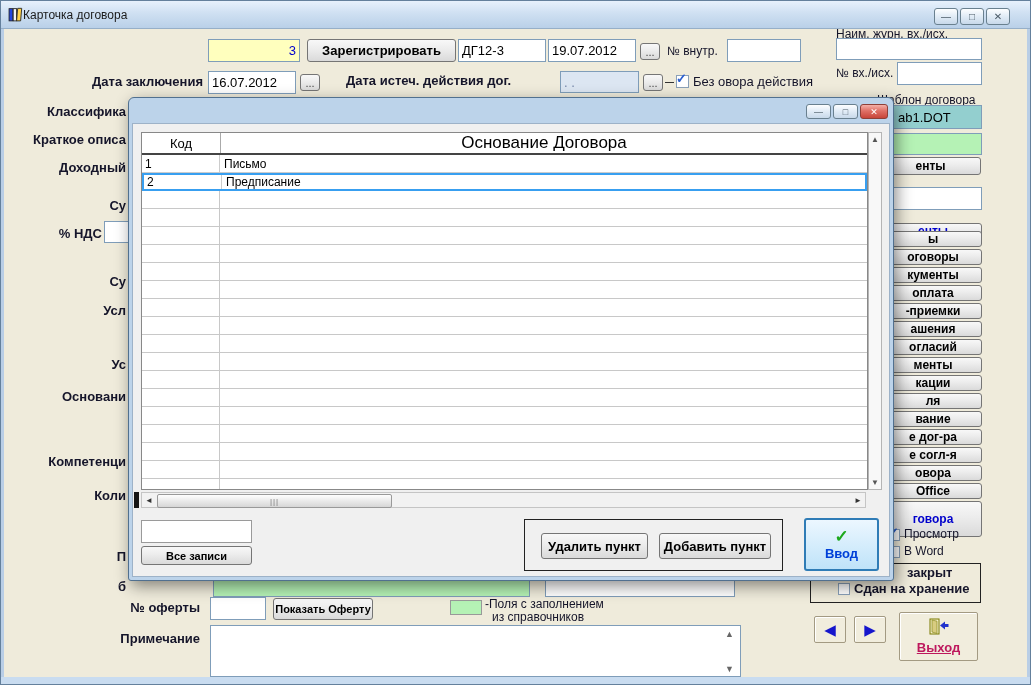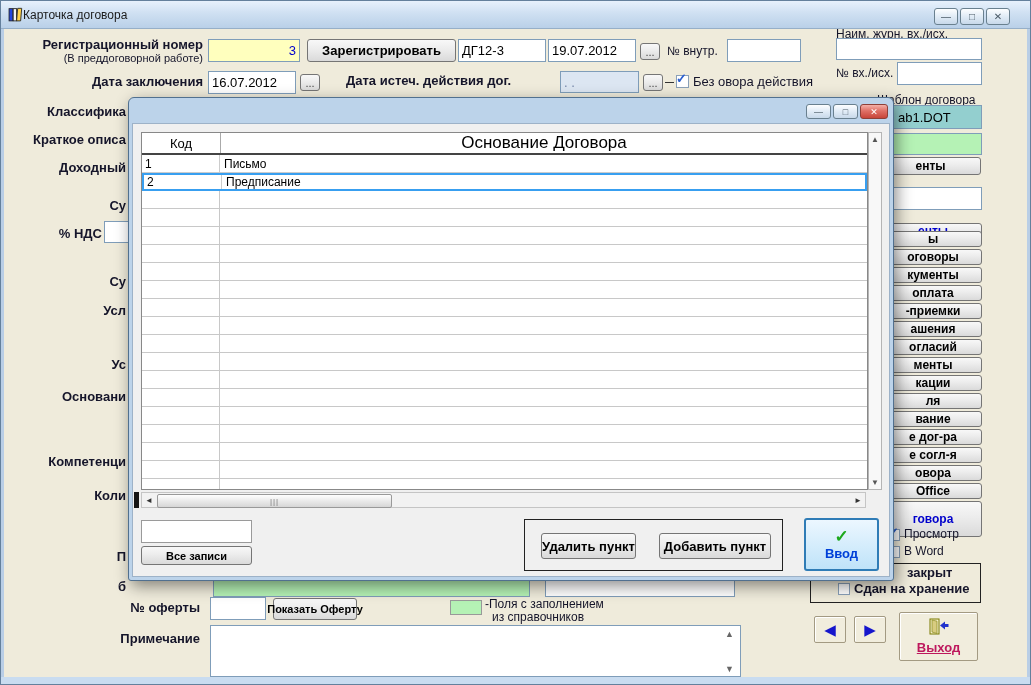--- a/index.html
+++ b/index.html
@@ -96,24 +96,20 @@
   <div class="winbtn" style="left:934px;top:8px;width:24px;font-size:10px;">
       <span>—</span>
     </div>
   <div class="winbtn" style="left:960px;top:8px;width:24px;font-size:10px;font-weight:bold;">
       <span>□</span>
     </div>
   <div class="winbtn" style="left:986px;top:8px;width:24px;font-size:10px;">
       <span>✕</span>
     </div>
 
-  <div class="lbl" style="right:828px;top:37px;text-align:right;">
-    <div>Регистрационный номер</div>
-    <div class="small">(В преддоговорной работе)</div>
-  </div>
   <div class="inp" style="left:208px;top:39px;width:92px;height:23px;background:#ffffbe;justify-content:flex-end;color:#0000cc;">
       <span>3</span>
     </div>
   <div class="btn btn-bold" style="left:307px;top:39px;width:149px;height:23px;">
       <span>Зарегистрировать</span>
     </div>
   <div class="inp" style="left:458px;top:39px;width:88px;height:23px;">
       <span>ДГ12-3</span>
     </div>
   <div class="inp" style="left:548px;top:39px;width:88px;height:23px;">
@@ -247,21 +243,21 @@
 
   <div class="grouprect" style="left:810px;top:563px;width:171px;height:40px;"></div>
   <div class="lbl" style="left:907px;top:565px;">закрыт</div>
   <div class="cb" style="left:838px;top:583px;width:12px;height:12px;"></div>
   <div class="lbl" style="left:854px;top:581px;">Сдан на хранение</div>
 
   <div class="lbl" style="right:831px;top:600px;">№ оферты</div>
   <div class="inp" style="left:210px;top:597px;width:56px;height:23px;">
       <span></span>
     </div>
-  <div class="btn" style="left:273px;top:598px;width:84px;height:22px;font-weight:bold;font-size:11px;">
+  <div class="btn" style="left:273px;top:598px;width:100px;height:22px;font-weight:bold;font-size:11px;">
       <span>Показать Оферту</span>
     </div>
   <div class="abs" style="left:450px;top:600px;width:30px;height:13px;background:#b5f2b5;border:1px solid #999;"></div>
   <div class="lbl plain small" style="position:absolute;left:485px;top:597px;white-space:nowrap;">-Поля с заполнением</div>
   <div class="lbl plain small" style="position:absolute;left:492px;top:610px;white-space:nowrap;">из справочников</div>
 
   <div class="lbl" style="right:831px;top:631px;">Примечание</div>
   <div class="inp" style="left:210px;top:625px;width:531px;height:52px;align-items:flex-start;">
       <span></span>
     </div>
@@ -329,21 +325,21 @@
     </div>
 
     <div class="inp" style="left:12px;top:422px;width:111px;height:23px;border-color:#9a9a9a;">
         <span></span>
       </div>
     <div class="btn" style="left:12px;top:448px;width:111px;height:19px;font-weight:bold;font-size:11px;">
         <span>Все записи</span>
       </div>
 
     <div class="grouprect" style="left:395px;top:421px;width:259px;height:52px;"></div>
-    <div class="btn btn-bold" style="left:412px;top:435px;width:95px;height:26px;">
+    <div class="btn btn-bold" style="left:412px;top:435px;width:107px;height:26px;">
         <span>Удалить пункт</span>
       </div>
     <div class="btn btn-bold" style="left:530px;top:435px;width:112px;height:26px;">
         <span>Добавить пункт</span>
       </div>
 
     <div class="enterbtn">
       <span class="chk">✓</span>
       <span class="txt">Ввод</span>
     </div>

